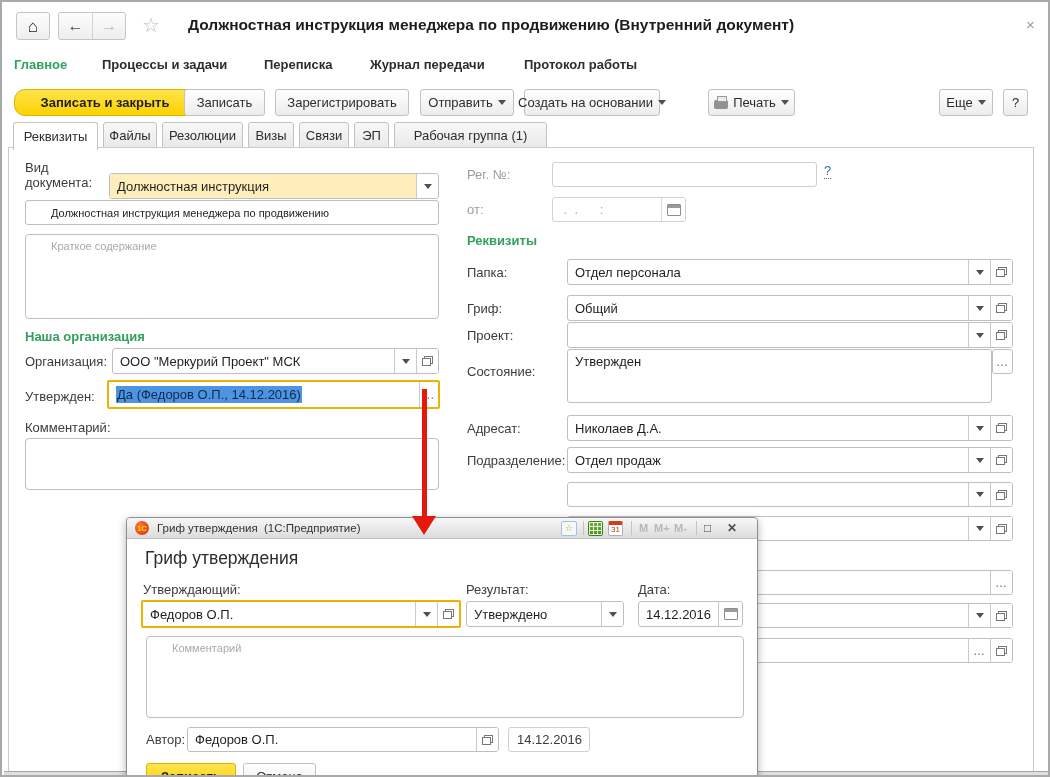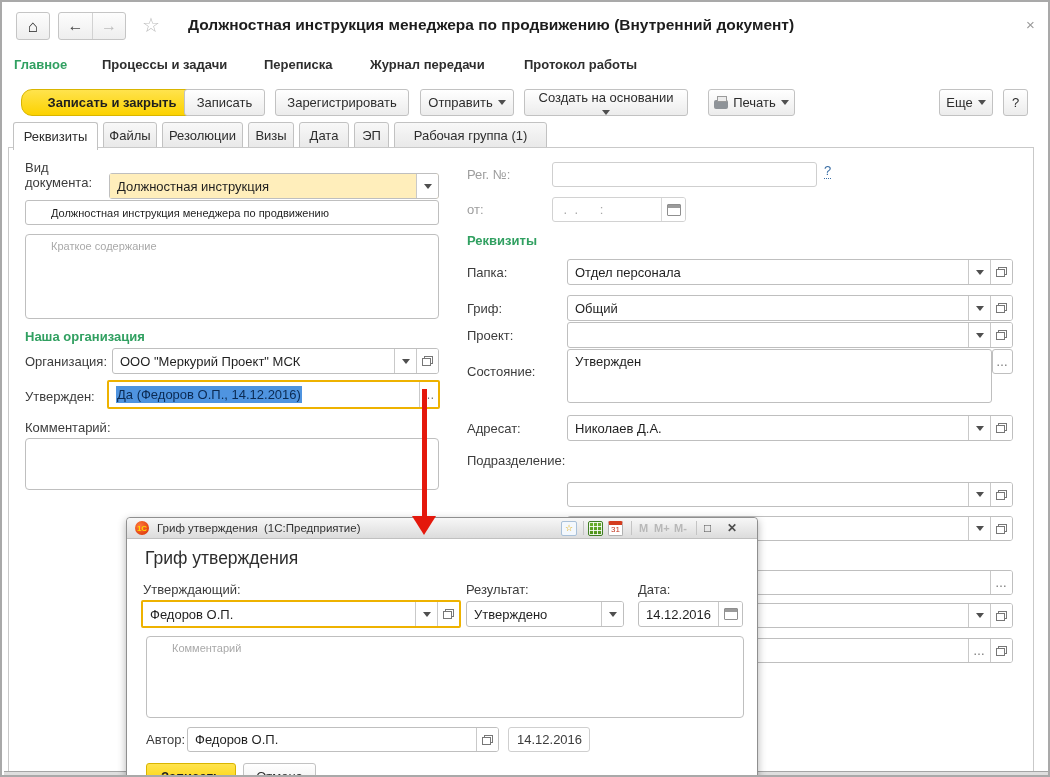--- a/index.html
+++ b/index.html
@@ -128,55 +128,55 @@
   </div>
   <div class="abs win-title" style="left:186px;top:14px;">Должностная инструкция менеджера по продвижению (Внутренний документ)</div>
   <div class="abs close-x" style="left:1024px;top:14px;">×</div>
 
   <div class="abs menu-item active" style="left:12px;top:55px;">Главное</div>
   <div class="abs menu-item" style="left:100px;top:55px;">Процессы и задачи</div>
   <div class="abs menu-item" style="left:262px;top:55px;">Переписка</div>
   <div class="abs menu-item" style="left:368px;top:55px;">Журнал передачи</div>
   <div class="abs menu-item" style="left:522px;top:55px;">Протокол работы</div>
 
-  <div class="abs btn primary" style="left:19px;top:87px;width:182px;border-radius:11px;">
+  <div class="abs btn primary" style="left:12px;top:87px;width:182px;border-radius:11px;">
     <span>Записать и закрыть</span>
   </div>
   <div class="abs btn" style="left:182px;top:87px;width:81px;">
     <span>Записать</span>
   </div>
   <div class="abs btn" style="left:273px;top:87px;width:134px;">
     <span>Зарегистрировать</span>
   </div>
   <div class="abs btn" style="left:418px;top:87px;width:94px;">
     <span>Отправить</span>
     <span class="tri"></span>
   </div>
-  <div class="abs btn" style="left:522px;top:87px;width:164px;flex-direction:column;">
+  <div class="abs btn" style="left:522px;top:87px;width:136px;">
     <span>Создать на основании</span>
     <span class="tri"></span>
   </div>
   <div class="abs btn" style="left:706px;top:87px;width:87px;">
     <span class="ico-print"></span>
     <span>Печать</span>
     <span class="tri"></span>
   </div>
   <div class="abs btn" style="left:937px;top:87px;width:54px;">
     <span>Еще</span>
     <span class="tri"></span>
   </div>
   <div class="abs btn" style="left:1001px;top:87px;width:25px;">
     <span>?</span>
   </div>
 
   <div class="tab active" style="left:11px;width:85px;">Реквизиты</div>
   <div class="tab" style="left:101px;width:54px;">Файлы</div>
   <div class="tab" style="left:160px;width:81px;">Резолюции</div>
   <div class="tab" style="left:246px;width:46px;">Визы</div>
-  <div class="tab" style="left:297px;width:50px;">Дата</div>
+  <div class="tab" style="left:297px;width:50px;">Связи</div>
   <div class="tab" style="left:352px;width:35px;">ЭП</div>
   <div class="tab" style="left:392px;width:153px;">Рабочая группа (1)</div>
 
   <div class="abs line" style="left:6px;top:145px;width:1025px;height:1px;z-index:2;"></div>
   <div class="abs line" style="left:6px;top:145px;width:1px;height:624px;"></div>
   <div class="abs line" style="left:1031px;top:145px;width:1px;height:624px;"></div>
   <div class="abs" style="left:2px;top:769px;width:1046px;height:6px;background:#dfdfdf;border-top:1px solid #a5a5a5;"></div>
 
   <div class="abs lbl" style="left:23px;top:158px;width:80px;line-height:15px;white-space:normal;">Вид документа:</div>
   <div class="abs combo" style="left:107px;top:171px;width:330px;height:26px;background:#ffeebb;">
@@ -276,20 +276,29 @@
     <div class="val">Николаев Д.А.</div>
     <div class="seg">
         <span class="tri"></span>
       </div>
     <div class="seg">
         <span class="ico-open"></span>
       </div>
   </div>
 
   <div class="abs lbl" style="left:465px;top:451px;">Подразделение:</div>
+  <div class="abs combo" style="left:565px;top:445px;width:446px;height:26px;">
+    <div class="val">Отдел продаж</div>
+    <div class="seg">
+        <span class="tri"></span>
+      </div>
+    <div class="seg">
+        <span class="ico-open"></span>
+      </div>
+  </div>
 
   <div class="abs combo" style="left:565px;top:480px;width:446px;height:25px;">
     <div class="val"></div>
     <div class="seg">
         <span class="tri"></span>
       </div>
     <div class="seg">
         <span class="ico-open"></span>
       </div>
   </div>

